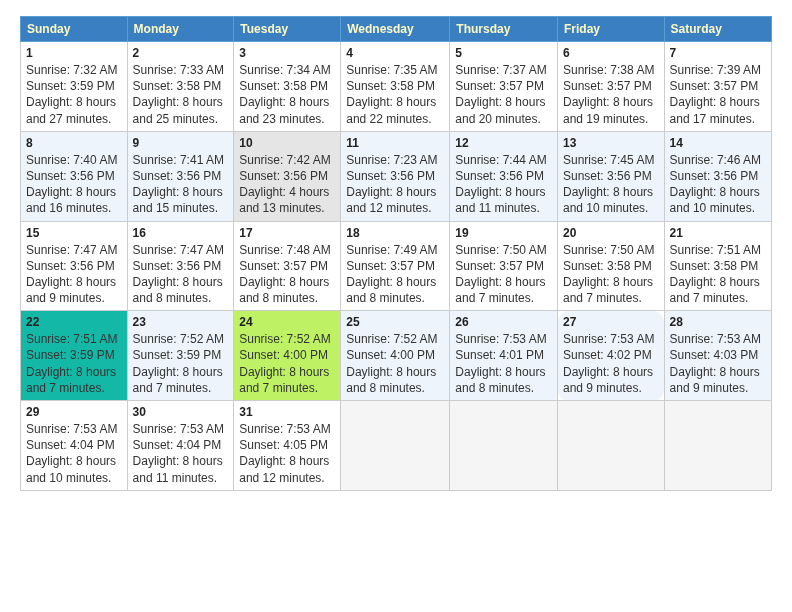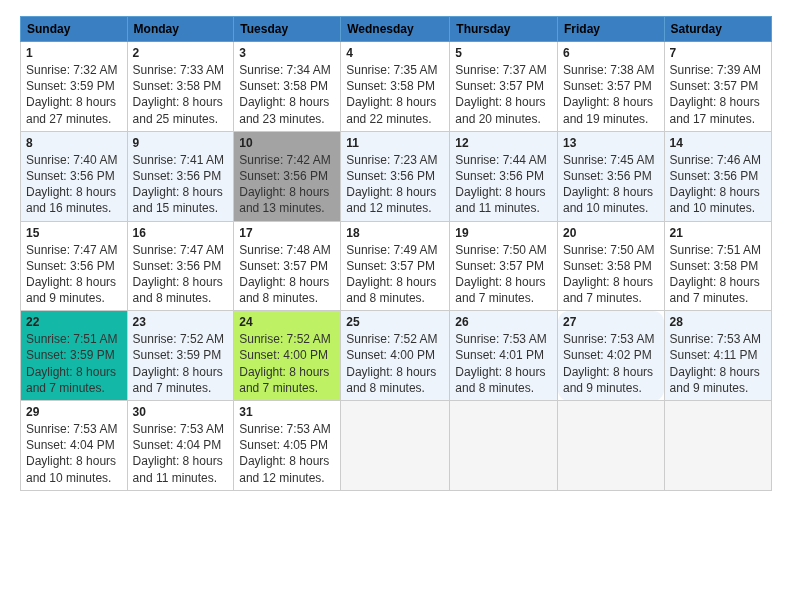--- a/index.html
+++ b/index.html
@@ -39,21 +39,21 @@
       font-size: 14px;
       font-weight: normal;
       color: #444;
     }
     .calendar {
       width: 100%;
       border-collapse: collapse;
     }
     .calendar th {
       background: #3a7fc1;
-      color: #000000;
+      color: #fef9c3;
       font-size: 12px;
       font-weight: bold;
       padding: 5px 6px;
       text-align: left;
       border: 1px solid #5a9fd4;
     }
     .calendar td {
       border: 1px solid #ccc;
       vertical-align: top;
       padding: 4px 5px;
@@ -169,26 +169,26 @@
         </div>
       </td>
           <td style="background: rgb(238, 244, 251);">
         <span class="day-num">9</span>
         <div class="cell-content">
           <span>Sunrise: 7:41 AM</span><br>
           <span>Sunset: 3:56 PM</span><br>
           <span>Daylight: 8 hours and 15 minutes.</span>
         </div>
       </td>
-          <td style="background: #a3a3a3;">
+          <td style="background: #e5e5e5;">
         <span class="day-num">10</span>
         <div class="cell-content">
           <span>Sunrise: 7:42 AM</span><br>
           <span>Sunset: 3:56 PM</span><br>
-          <span>Daylight: 8 hours and 13 minutes.</span>
+          <span>Daylight: 4 hours and 13 minutes.</span>
         </div>
       </td>
           <td style="background: rgb(238, 244, 251);">
         <span class="day-num">11</span>
         <div class="cell-content">
           <span>Sunrise: 7:23 AM</span><br>
           <span>Sunset: 3:56 PM</span><br>
           <span>Daylight: 8 hours and 12 minutes.</span>
         </div>
       </td>
@@ -321,21 +321,21 @@
         <div class="cell-content">
           <span>Sunrise: 7:53 AM</span><br>
           <span>Sunset: 4:02 PM</span><br>
           <span>Daylight: 8 hours and 9 minutes.</span>
         </div>
       </td>
           <td style="background: rgb(238, 244, 251); margin-top: 35px;">
         <span class="day-num">28</span>
         <div class="cell-content">
           <span>Sunrise: 7:53 AM</span><br>
-          <span>Sunset: 4:11 PM</span><br>
+          <span>Sunset: 4:03 PM</span><br>
           <span>Daylight: 8 hours and 9 minutes.</span>
         </div>
       </td>
         </tr>
         <tr>
           <td>
         <span class="day-num">29</span>
         <div class="cell-content">
           <span>Sunrise: 7:53 AM</span><br>
           <span>Sunset: 4:04 PM</span><br>

